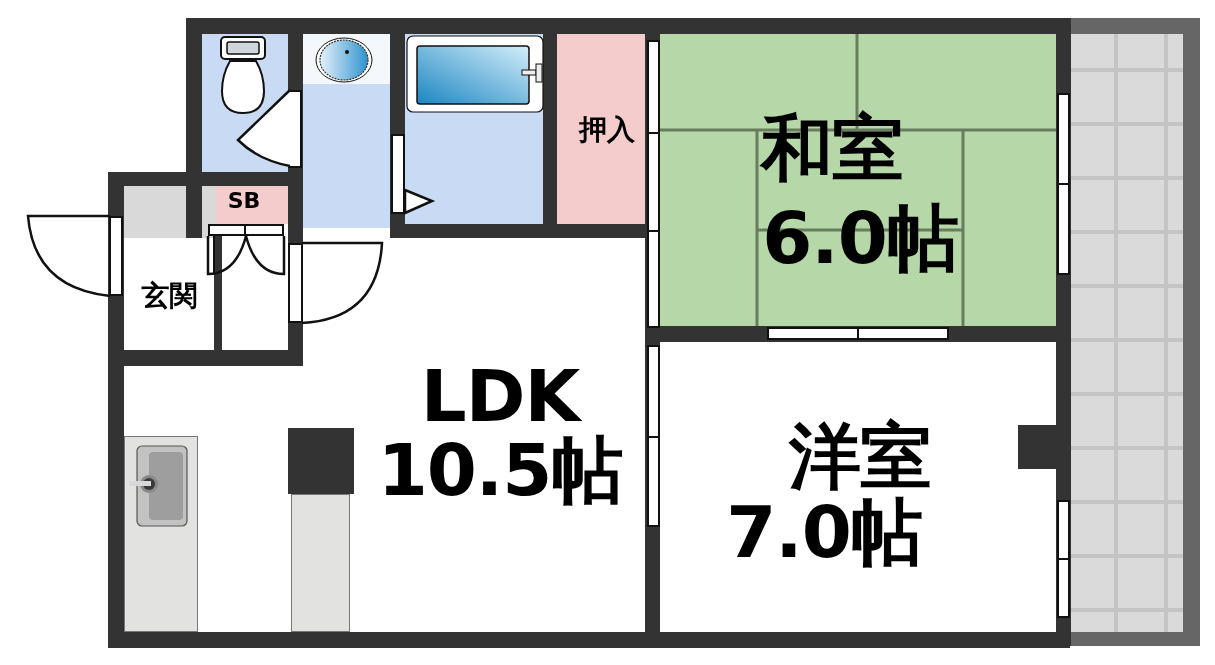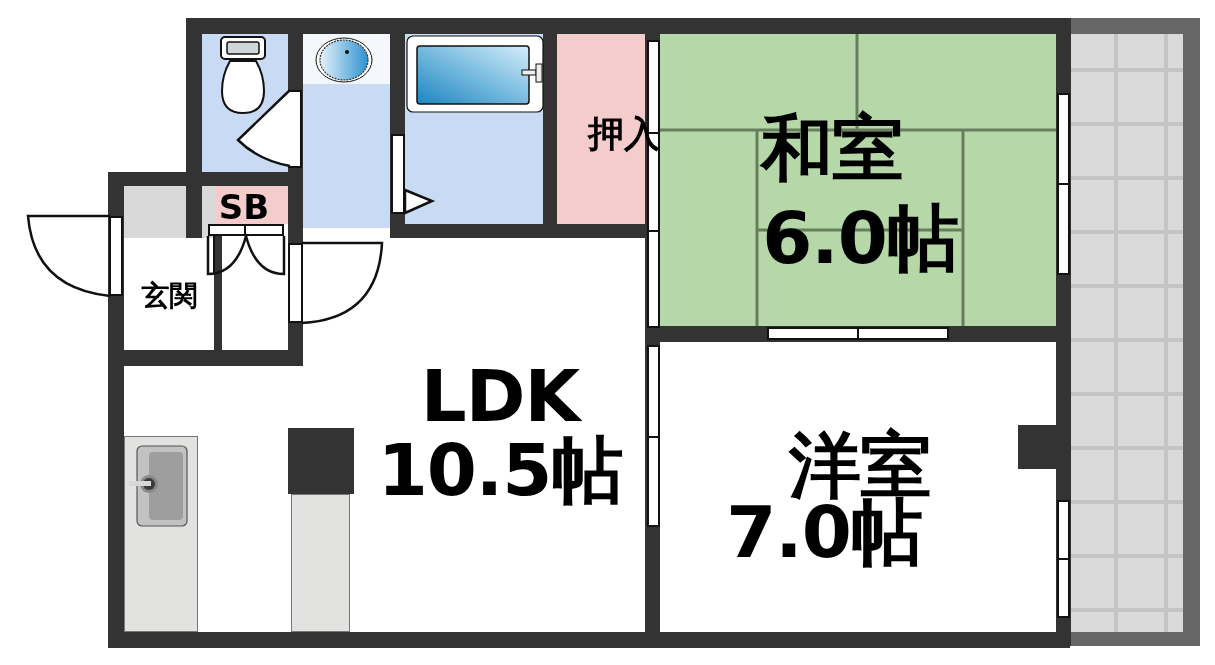--- a/index.html
+++ b/index.html
@@ -173,24 +173,24 @@
   <rect x="10" y="2" width="50" height="80" rx="5" fill="#c2c2c2" stroke="#555" stroke-width="1.2"></rect>
   <rect x="22" y="8" width="34" height="68" rx="4" fill="#9e9e9e"></rect>
   <circle cx="22" cy="40" r="9" fill="#888"></circle>
   <circle cx="22" cy="40" r="6" fill="#3a3a3a"></circle>
   <rect x="2" y="37" width="22" height="5" fill="#d8d8d8"></rect>
 </svg>
 
 <div class="abs" style="left:288px;top:428px;width:66px;height:66px;background:#333333;"></div>
 <div class="abs" style="left:291px;top:494px;width:59px;height:138px;background:#e2e2e0;border:1px solid #777;"></div>
 
-<div class="label" style="left:557px;top:116px;width:100px;font-size:36px;padding-left:17px;">押入</div>
-<div class="label" style="left:200px;top:190px;width:88px;font-size:34px;font-weight:bold;">SB</div>
+<div class="label" style="left:557px;top:116px;width:100px;font-size:28px;">押入</div>
+<div class="label" style="left:200px;top:190px;width:88px;font-size:22px;font-weight:bold;">SB</div>
 <div class="label" style="left:123px;top:282px;width:93px;font-size:28px;">玄関</div>
 
 <div class="label big" style="left:672px;top:112px;width:320px;">和室</div>
 <div class="label big" style="left:700px;top:202px;width:320px;">6.0帖</div>
 
 <div class="label big" style="left:340px;top:360px;width:320px;">LDK</div>
 <div class="label big" style="left:340px;top:434px;width:320px;text-align:center;">10.5帖</div>
 
-<div class="label big" style="left:700px;top:429px;width:320px;">洋室</div>
+<div class="label big" style="left:700px;top:420px;width:320px;">洋室</div>
 <div class="label big" style="left:664px;top:496px;width:320px;">7.0帖</div>
 
 </body></html>

